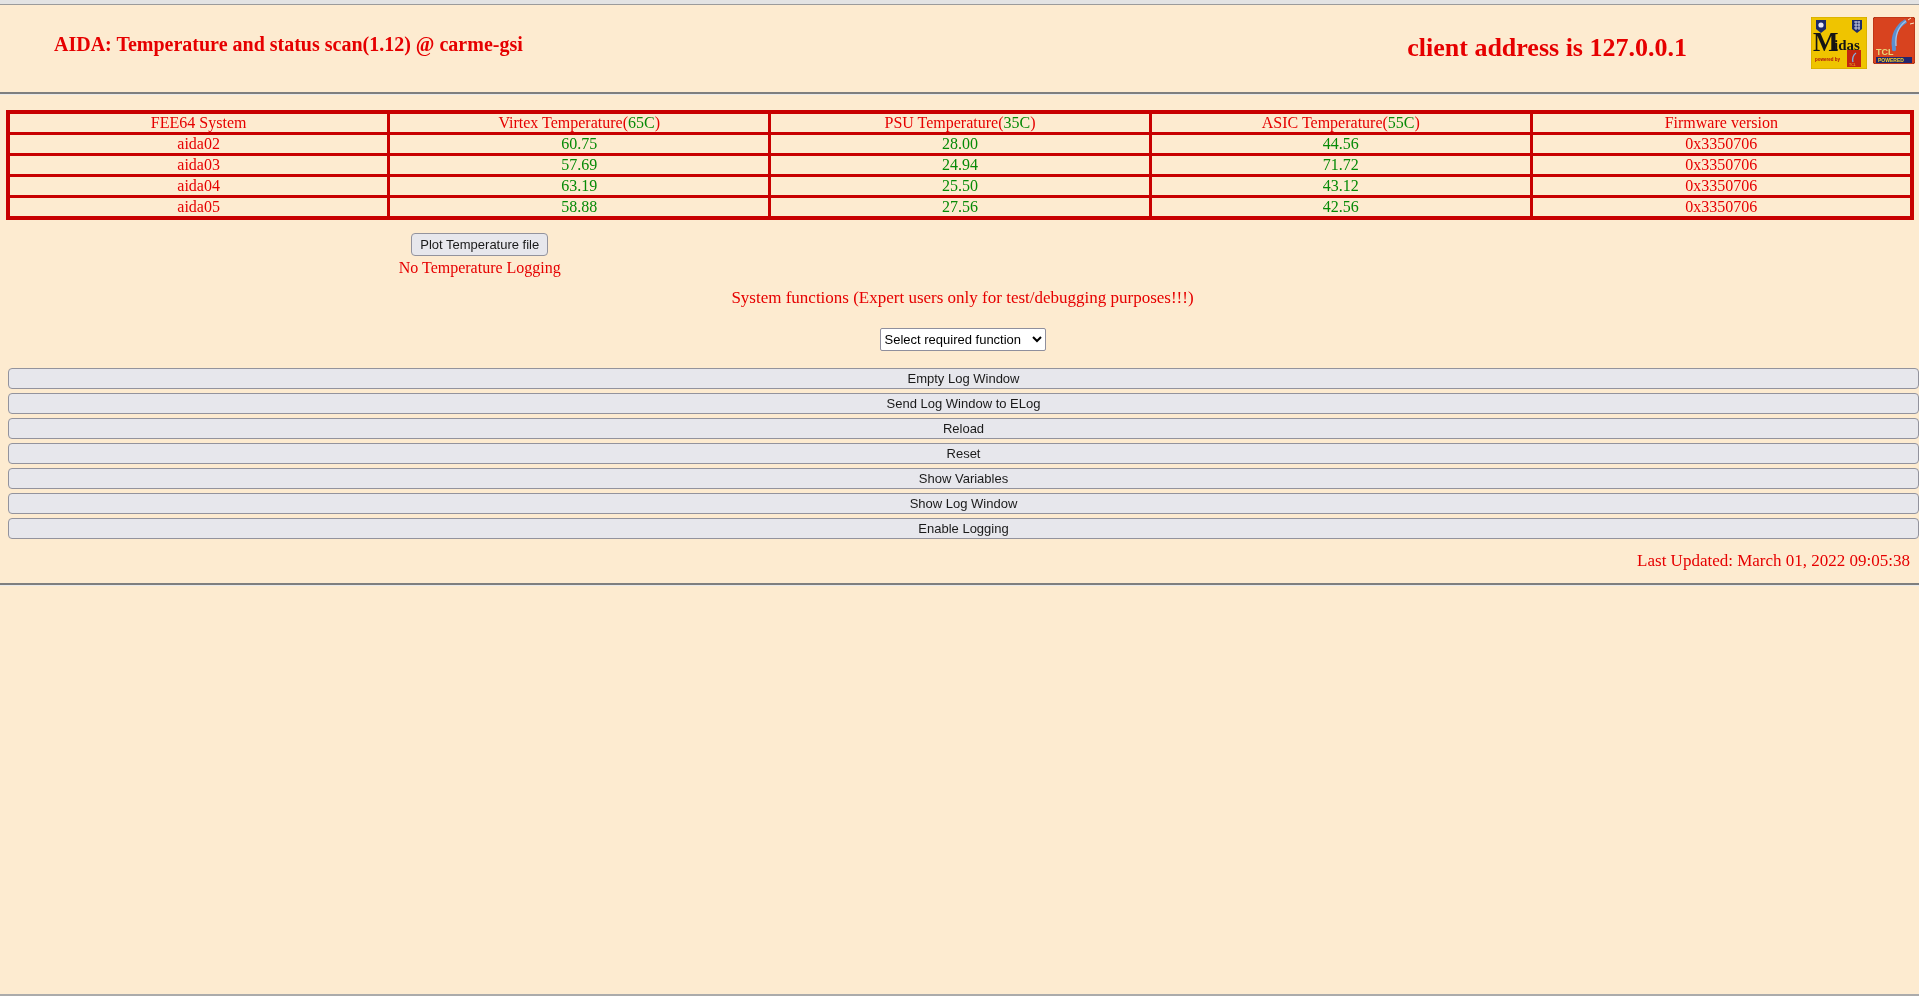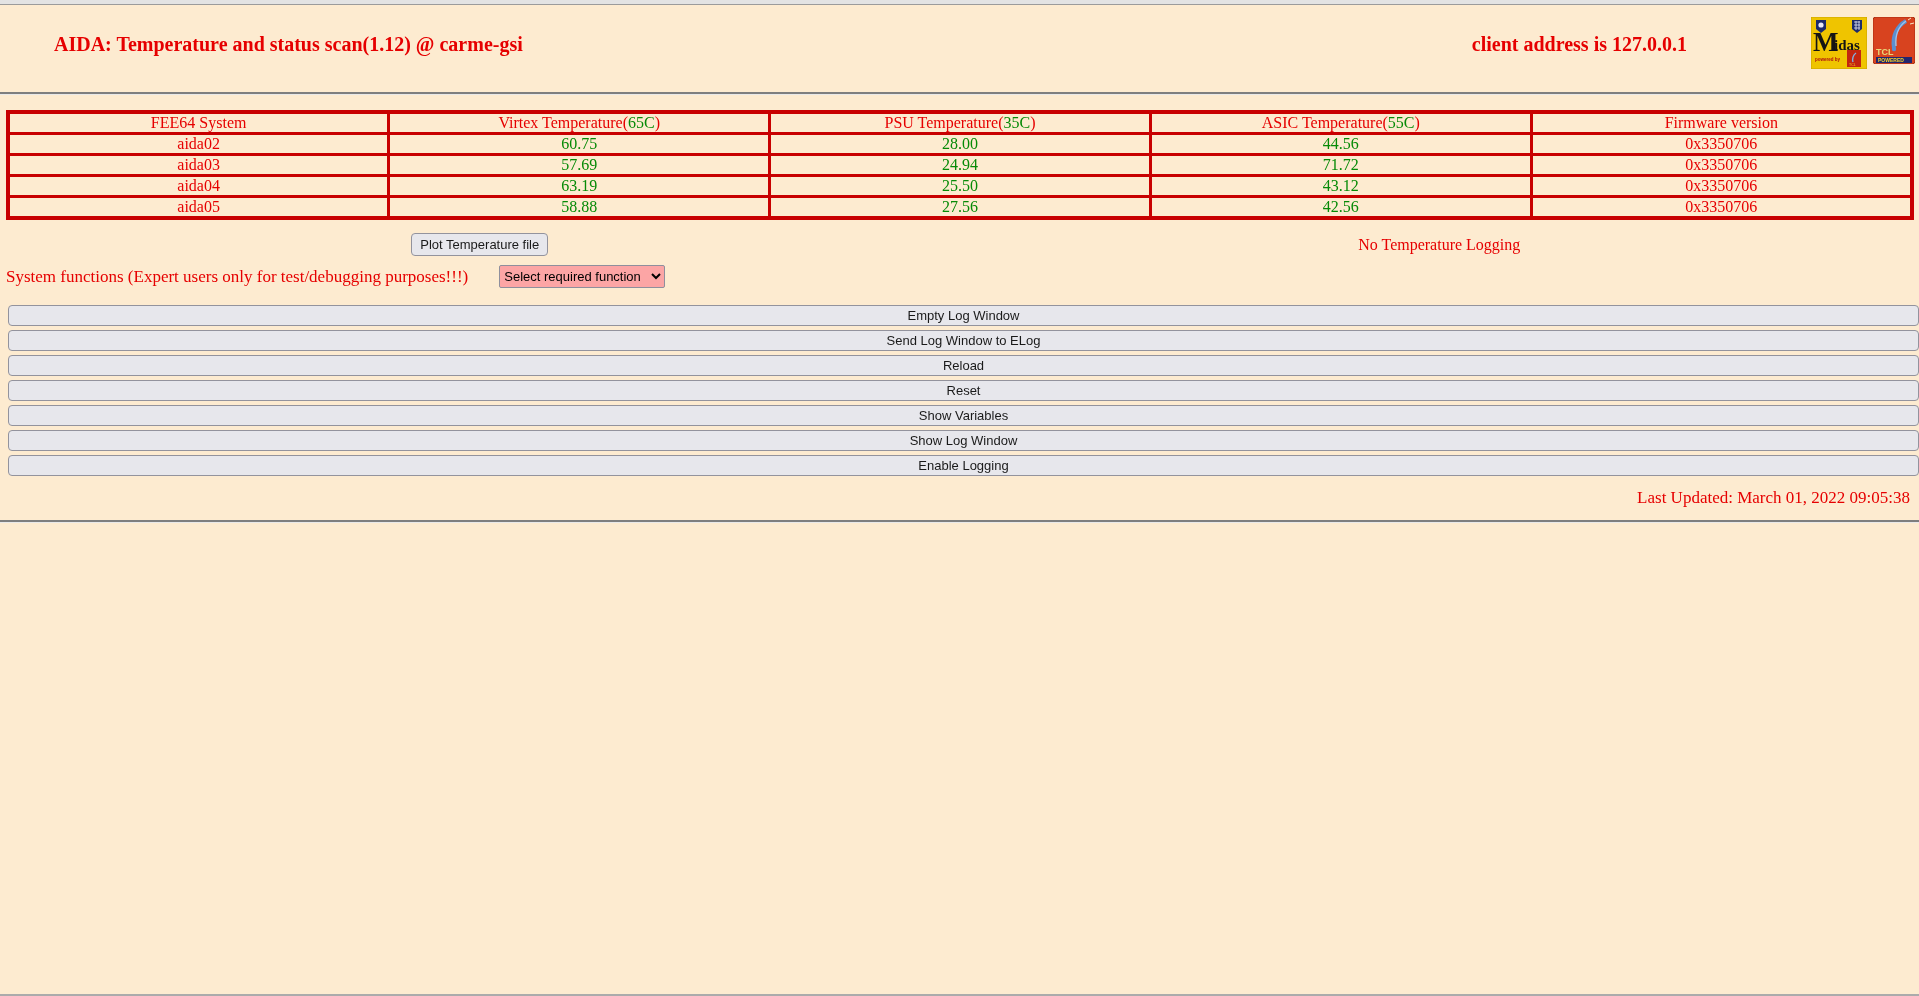--- a/index.html
+++ b/index.html
@@ -15,21 +15,21 @@
     width:1919px;height:996px;
     position:relative;overflow:hidden;
   }
   .top-edge{height:4px;background:#E3E3E3;border-bottom:1px solid #9B9B9B;}
   .bottom-edge{position:absolute;bottom:0;left:0;right:0;height:2px;background:#ABABAB;}
 
   
   .masthead{display:flex;align-items:flex-start;padding:7px 4px 0 6px;height:60px;box-sizing:border-box;}
   .page-title{margin-top:21px;font-size:20px;font-weight:bold;color:var(--red);white-space:nowrap;margin-left:48px;}
   .m-spacer{flex:1;}
-  .client-address{margin-top:21px;font-size:20px;font-weight:bold;color:var(--red);white-space:nowrap;margin-right:124px;}
+  .client-address{margin-top:21px;font-size:26px;font-weight:bold;color:var(--red);white-space:nowrap;margin-right:124px;}
   .logos{display:flex;gap:6px;align-items:flex-start;margin-top:5px;}
   .logo{display:block;}
 
   hr.rule{border:none;height:2px;background:#7E7E7E;border-bottom:1px solid #E9E9E9;margin:27px 0 0 0;}
   hr.rule2{margin:12px 0 0 0;}
 
   
   table.temps{
     width:calc(100% - 11px);
     margin:15px 5px 0 6px;
@@ -44,43 +44,43 @@
     font-weight:normal;
     line-height:16px;
     padding:1px 0;
     font-family:"Liberation Serif", serif;
     overflow:hidden;white-space:nowrap;
   }
   .t-red{color:var(--red);text-align:right;}
   .t-green{color:var(--green);}
 
   
-  .plot-row{display:flex;margin-top:13px;}
+  .plot-row{display:flex;margin-top:13px;flex-direction:column;}
   .plot-row .half{width:50%;text-align:center;}
   .logging-status{font-size:16px;color:var(--red);line-height:24px;}
 
   button.sys{
     font-family:"Liberation Sans", sans-serif;
     font-size:13px;
     background:#E7E7EC;
     border:1px solid #93939D;
     border-radius:4px;
     padding:3px 8px;
     color:#1a1a1a;
     cursor:pointer;
   }
 
-  .sysfunc-row{display:flex;align-items:center;gap:31px;padding-left:6px;margin-top:8px;}
+  .sysfunc-row{display:flex;align-items:center;gap:20px;padding-left:6px;margin-top:8px;flex-direction:column;}
   .sysfunc-label{font-size:17px;color:var(--red);white-space:nowrap;}
   select.func{
     font-family:"Liberation Sans", sans-serif;
     font-size:13px;
     height:23px;
     width:166px;
-    background:#fca5a5;
+    background:#ffffff;
     border:1px solid #8f8f9d;
     border-radius:2px;
   }
 
   .log-buttons{display:flex;gap:4px;padding-left:8px;margin-top:17px;flex-direction:column;}
   .log-buttons button.sys{padding:2px 7px;}
 
   .last-updated{font-size:17px;color:var(--red);text-align:right;padding-right:9px;margin-top:12px;padding-left:21px;}
 </style>
 </head>

